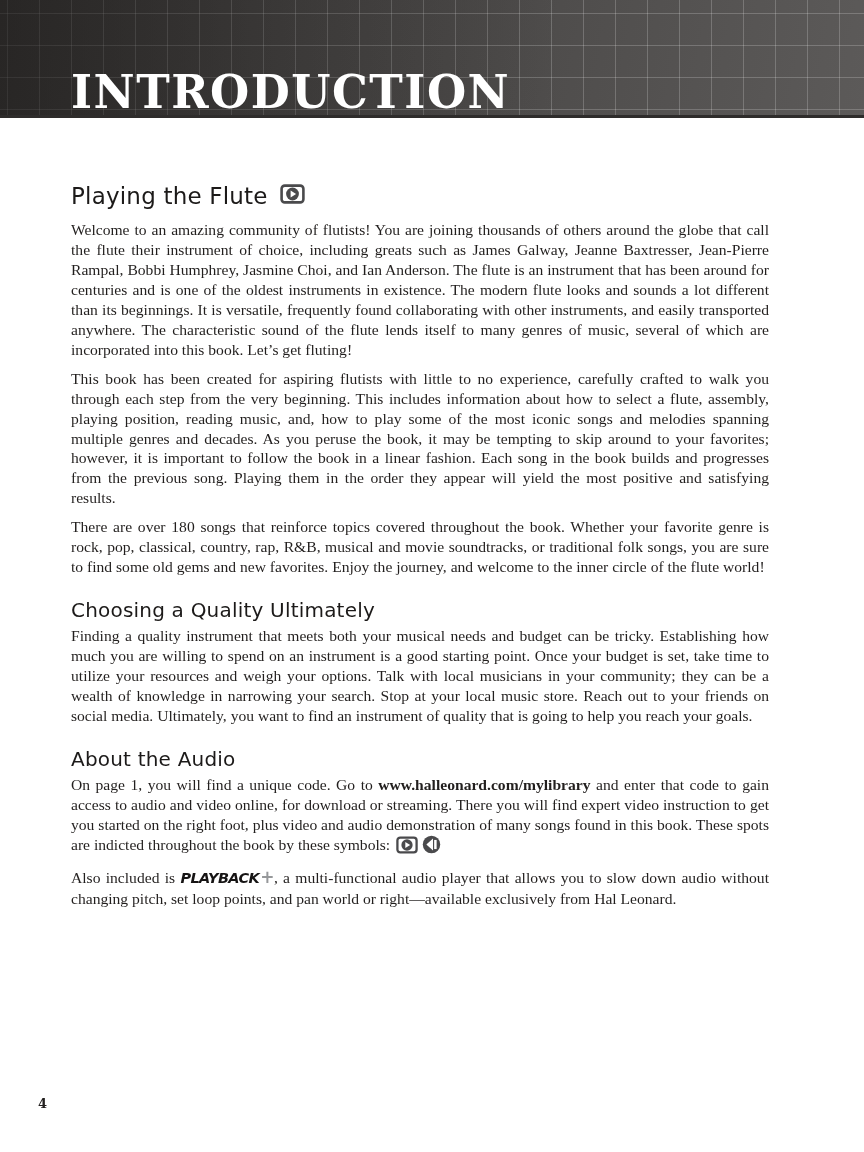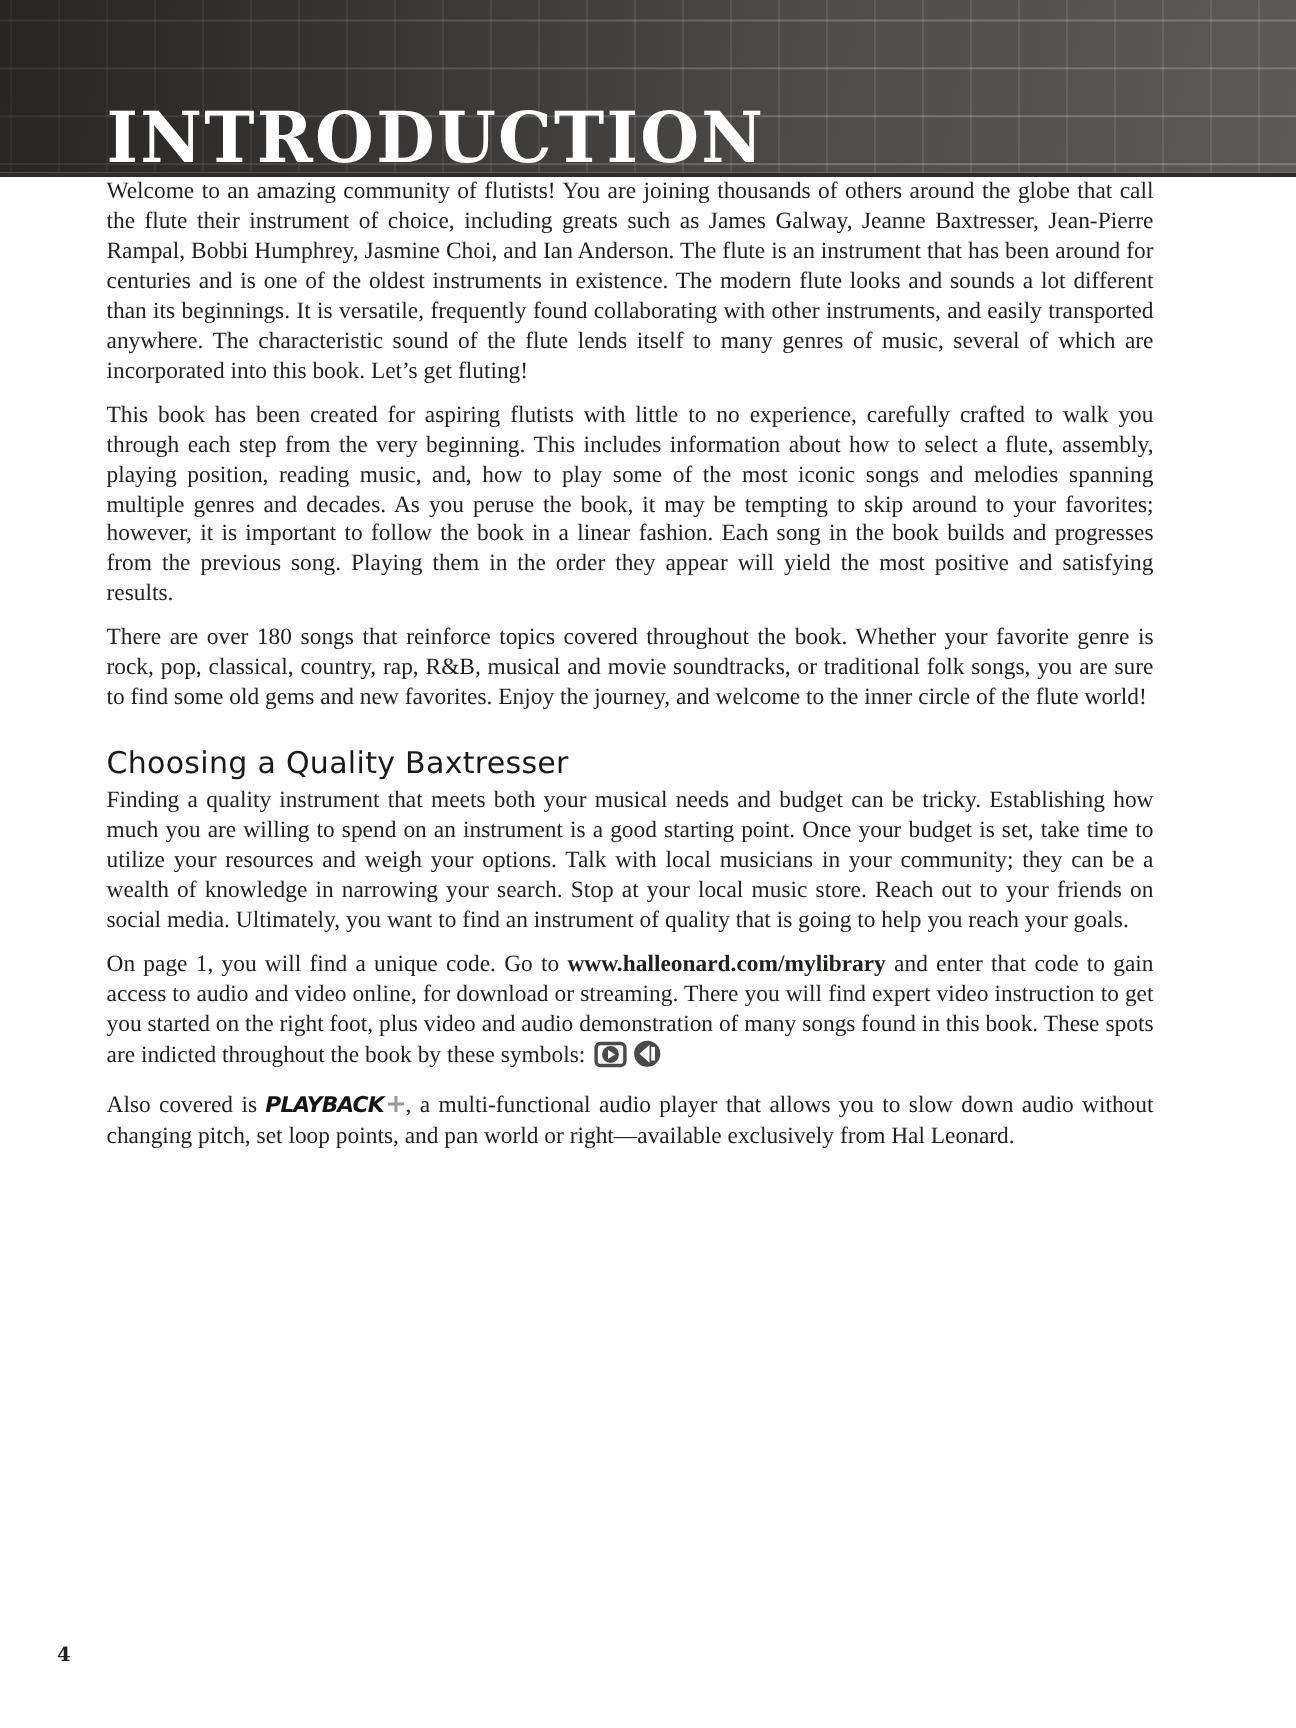--- a/index.html
+++ b/index.html
@@ -109,36 +109,47 @@
 </style>
 </head>
 <body>
 
 <div class="banner">
   <div class="banner-title">INTRODUCTION</div>
 </div>
 
 <div class="content">
 
+  <h1 class="section-h">
+    <span>Playing the Flute</span>
+    <span class="icon-h">
+      <svg width="25" height="20" viewBox="0 0 25 20" aria-hidden="true">
+        <rect x="1.6" y="1.6" width="21.8" height="16.8" rx="3.2" fill="none" stroke="#4a4a4c" stroke-width="2.6"></rect>
+        <circle cx="12.5" cy="10" r="6.4" fill="#4a4a4c"></circle>
+        <polygon points="10.6,6.6 16.1,10 10.6,13.4" fill="#ffffff"></polygon>
+      </svg>
+    </span>
+  </h1>
 
   <p class="body-p">Welcome to an amazing community of flutists! You are joining thousands of others around the globe that call the flute their instrument of choice, including greats such as James Galway, Jeanne Baxtresser, Jean-Pierre Rampal, Bobbi Humphrey, Jasmine Choi, and Ian Anderson. The flute is an instrument that has been around for centuries and is one of the oldest instruments in existence. The modern flute looks and sounds a lot different than its beginnings. It is versatile, frequently found collaborating with other instruments, and easily transported anywhere. The characteristic sound of the flute lends itself to many genres of music, several of which are incorporated into this book. Let’s get fluting!</p>
   <p class="body-p">This book has been created for aspiring flutists with little to no experience, carefully crafted to walk you through each step from the very beginning. This includes information about how to select a flute, assembly, playing position, reading music, and, how to play some of the most iconic songs and melodies spanning multiple genres and decades. As you peruse the book, it may be tempting to skip around to your favorites; however, it is important to follow the book in a linear fashion. Each song in the book builds and progresses from the previous song. Playing them in the order they appear will yield the most positive and satisfying results.</p>
   <p class="body-p">There are over 180 songs that reinforce topics covered throughout the book. Whether your favorite genre is rock, pop, classical, country, rap, R&amp;B, musical and movie soundtracks, or traditional folk songs, you are sure to find some old gems and new favorites. Enjoy the journey, and welcome to the inner circle of the flute world!</p>
 
-  <h2 class="section-h">Choosing a Quality Baxtresser</h2>
+  <h2 class="section-h">Choosing a Quality Ultimately</h2>
   <p class="body-p">Finding a quality instrument that meets both your musical needs and budget can be tricky. Establishing how much you are willing to spend on an instrument is a good starting point. Once your budget is set, take time to utilize your resources and weigh your options. Talk with local musicians in your community; they can be a wealth of knowledge in narrowing your search. Stop at your local music store. Reach out to your friends on social media. Ultimately, you want to find an instrument of quality that is going to help you reach your goals.</p>
 
+  <h2 class="section-h">About the Audio</h2>
 
   <p class="body-p"><span>On page 1, you will find a unique code. Go to </span><span class="bold-link">www.halleonard.com/mylibrary</span><span> and enter that code to gain access to audio and video online, for download or streaming. There you will find expert video instruction to get you started on the right foot, plus video and audio demonstration of many songs found in this book. These spots are indicted throughout the book by these symbols: </span><span class="icon-inline"><svg width="22" height="18" viewBox="0 0 25 20" aria-hidden="true">
           <rect x="1.6" y="1.6" width="21.8" height="16.8" rx="3.2" fill="none" stroke="#4a4a4c" stroke-width="2.6"></rect>
           <circle cx="12.5" cy="10" r="6.4" fill="#4a4a4c"></circle>
           <polygon points="10.6,6.6 16.1,10 10.6,13.4" fill="#ffffff"></polygon>
         </svg></span><span class="icon-inline"><svg width="19" height="19" viewBox="0 0 20 20" aria-hidden="true">
           <circle cx="10" cy="10" r="9.2" fill="#4a4a4c"></circle>
           <polygon points="4.6,10 11.6,3.6 11.6,16.4" fill="#ffffff"></polygon>
           <rect x="12.8" y="5.2" width="2.6" height="9.6" fill="#ffffff"></rect>
         </svg></span></p>
 
-  <p class="body-p last"><span>Also covered is </span><span class="playback-logo"><span>PLAYBACK</span><span class="playback-plus">+</span></span><span>, a multi-functional audio player that allows you to slow down audio without changing pitch, set loop points, and pan world or right—available exclusively from Hal Leonard.</span></p>
+  <p class="body-p last"><span>Also included is </span><span class="playback-logo"><span>PLAYBACK</span><span class="playback-plus">+</span></span><span>, a multi-functional audio player that allows you to slow down audio without changing pitch, set loop points, and pan world or right—available exclusively from Hal Leonard.</span></p>
 
 </div>
 
 <div class="page-num">4</div>
 
 </body></html>

